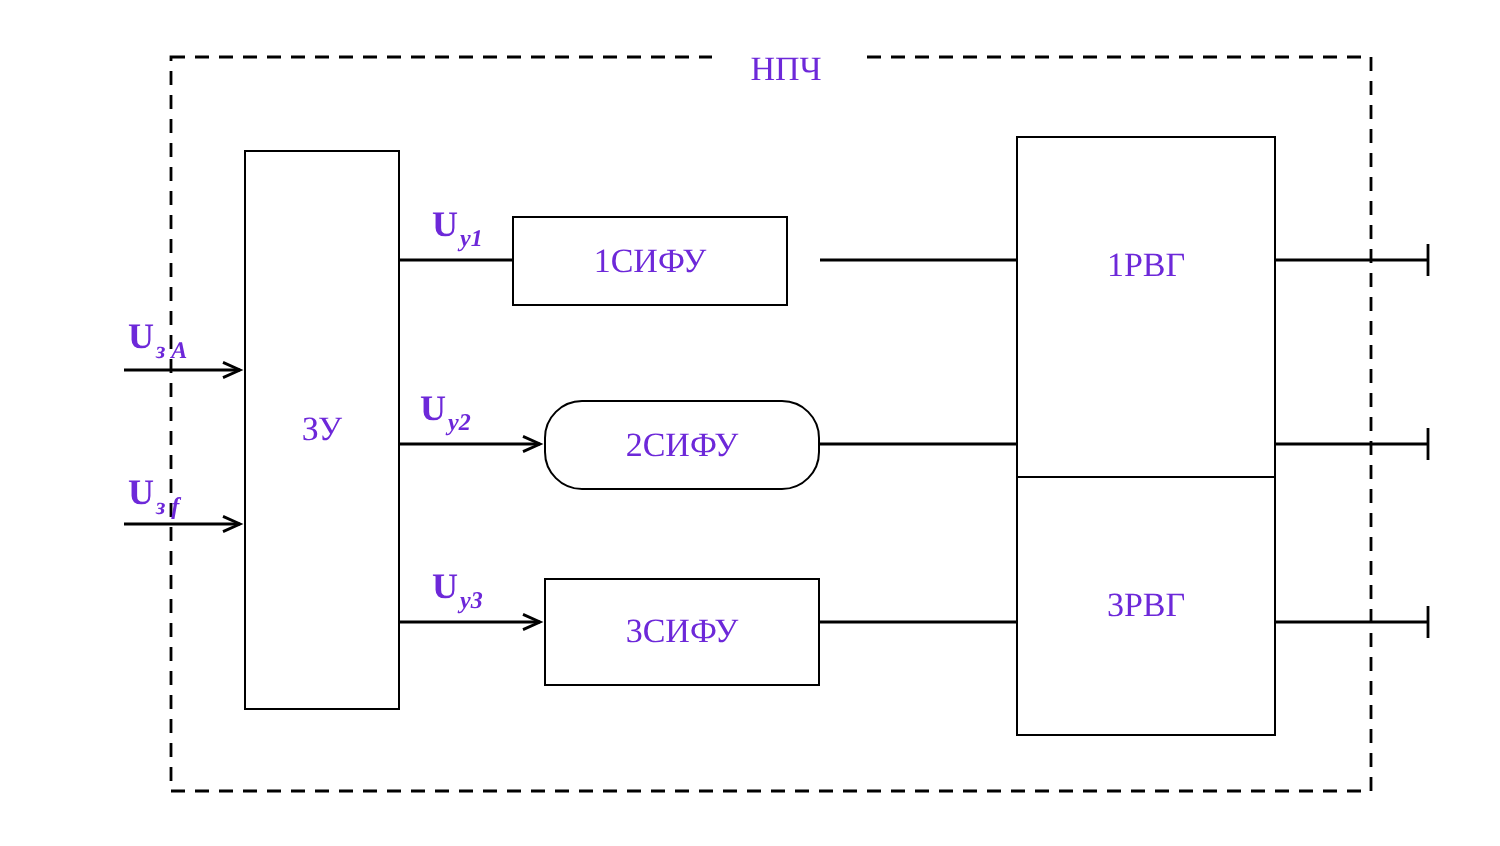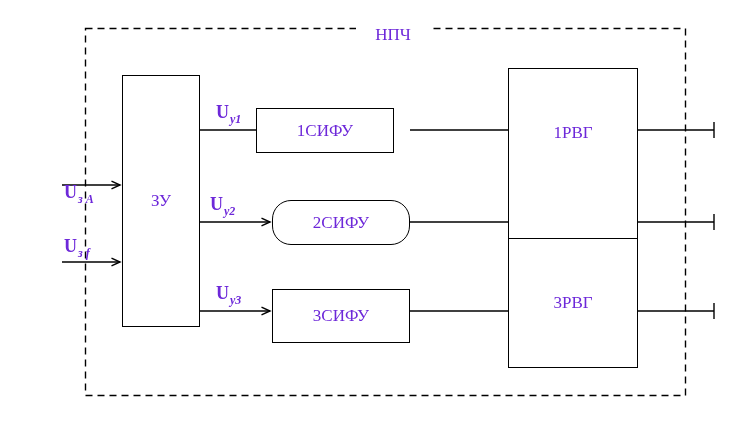--- a/index.html
+++ b/index.html
@@ -27,21 +27,21 @@
     position: absolute;
     border: 1.5px solid #000000;
     background: #ffffff;
     display: flex;
     align-items: center;
     justify-content: center;
     font-size: 17px;
     box-sizing: border-box;
     z-index: 1;
   }
-  #zu-block   { left: 122px; top: 75px;  width: 78px;  height: 252px; }
+  #zu-block   { left: 122px; top: 75px;  width: 78px;  height: 280px; }
   #sifu1      { left: 256px; top: 108px; width: 138px; height: 45px; }
   #sifu2      { left: 272px; top: 200px; width: 138px; height: 45px; border-radius: 19px; }
   #sifu3      { left: 272px; top: 289px; width: 138px; height: 54px; }
   #rvg-block {
     position: absolute;
     left: 508px; top: 68px;
     width: 130px; height: 300px;
     border: 1.5px solid #000000;
     background: #ffffff;
     box-sizing: border-box;
@@ -77,21 +77,21 @@
     white-space: nowrap;
   }
   .sig .sub {
     font-size: 12px;
     font-style: italic;
     font-weight: bold;
     position: relative;
     top: 5px;
     margin-left: 1px;
   }
-  #in-label-1  { left: 64px;  top: 158px; margin-top: 24px; }
+  #in-label-1  { left: 64px;  top: 158px; }
   #in-label-2  { left: 64px;  top: 236px; }
   #ctl-label-1 { left: 216px; top: 102px; }
   #ctl-label-2 { left: 210px; top: 194px; }
   #ctl-label-3 { left: 216px; top: 283px; }
 </style>
 </head>
 <body>
 
 <div id="canvas">
 

